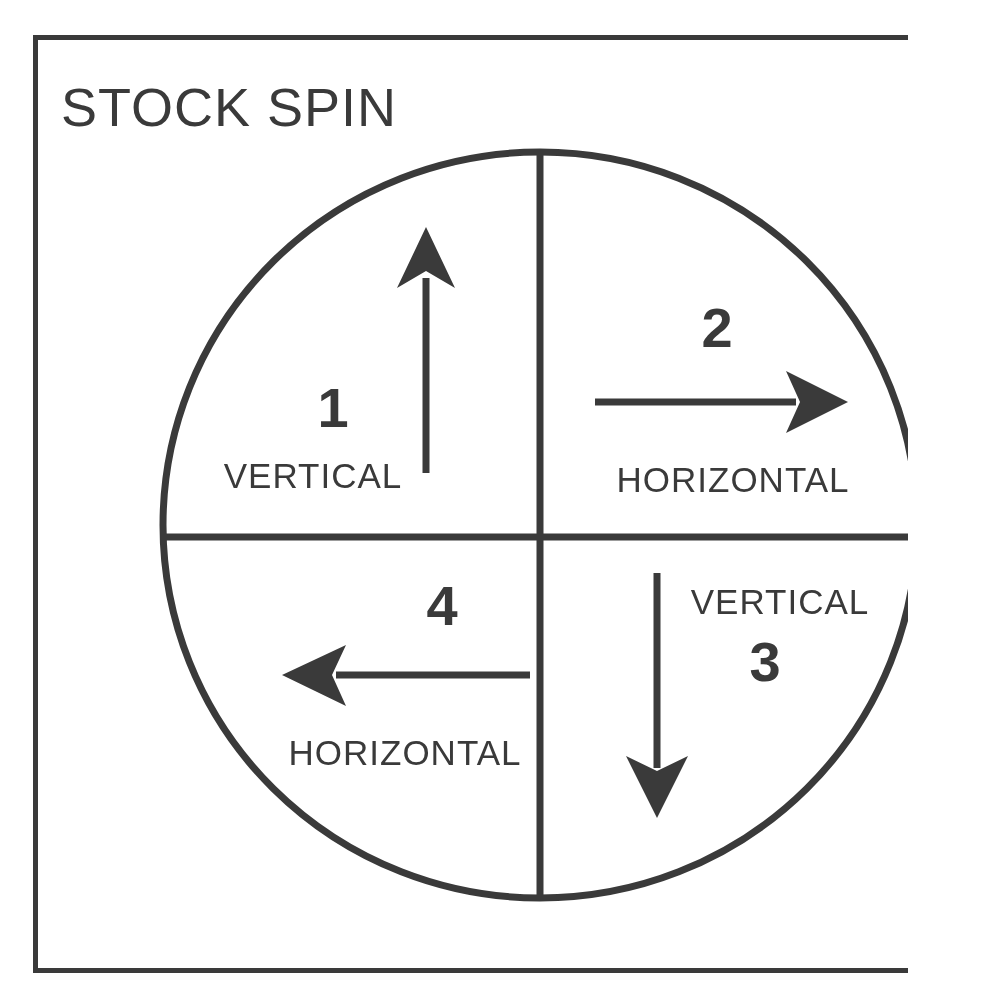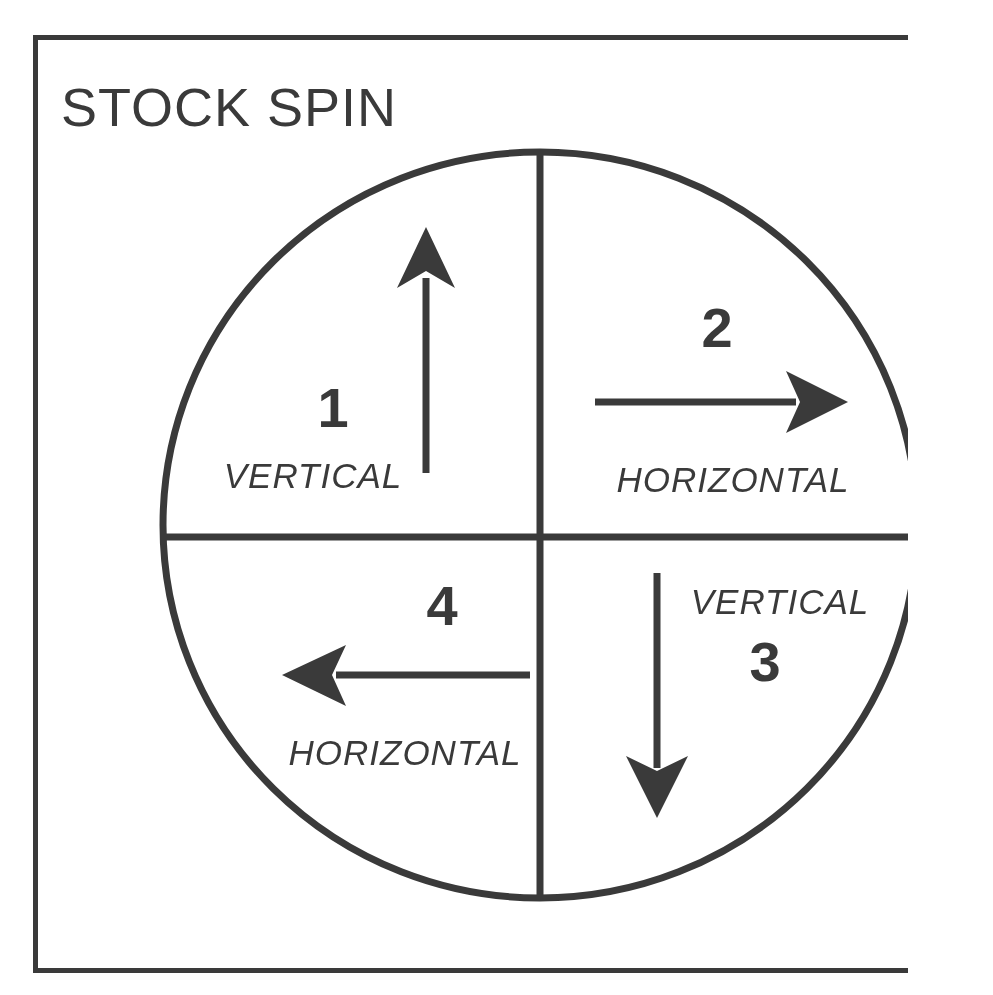--- a/index.html
+++ b/index.html
@@ -48,21 +48,20 @@
     white-space: nowrap;
   }
   .qlabel {
     position: absolute;
     transform: translate(-50%, -50%);
     font-size: 35px;
     font-weight: 400;
     letter-spacing: 1px;
     color: #3a3a3a;
     white-space: nowrap;
-    font-style: italic;
   }
   .num-1 { left: 333px; top: 407px; }
   .lbl-1 { left: 313px; top: 476px; }
   .num-2 { left: 717px; top: 327px; }
   .lbl-2 { left: 733px; top: 480px; }
   .num-3 { left: 765px; top: 661px; }
   .lbl-3 { left: 780px; top: 602px; }
   .num-4 { left: 442px; top: 605px; }
   .lbl-4 { left: 405px; top: 753px; }
 </style>

